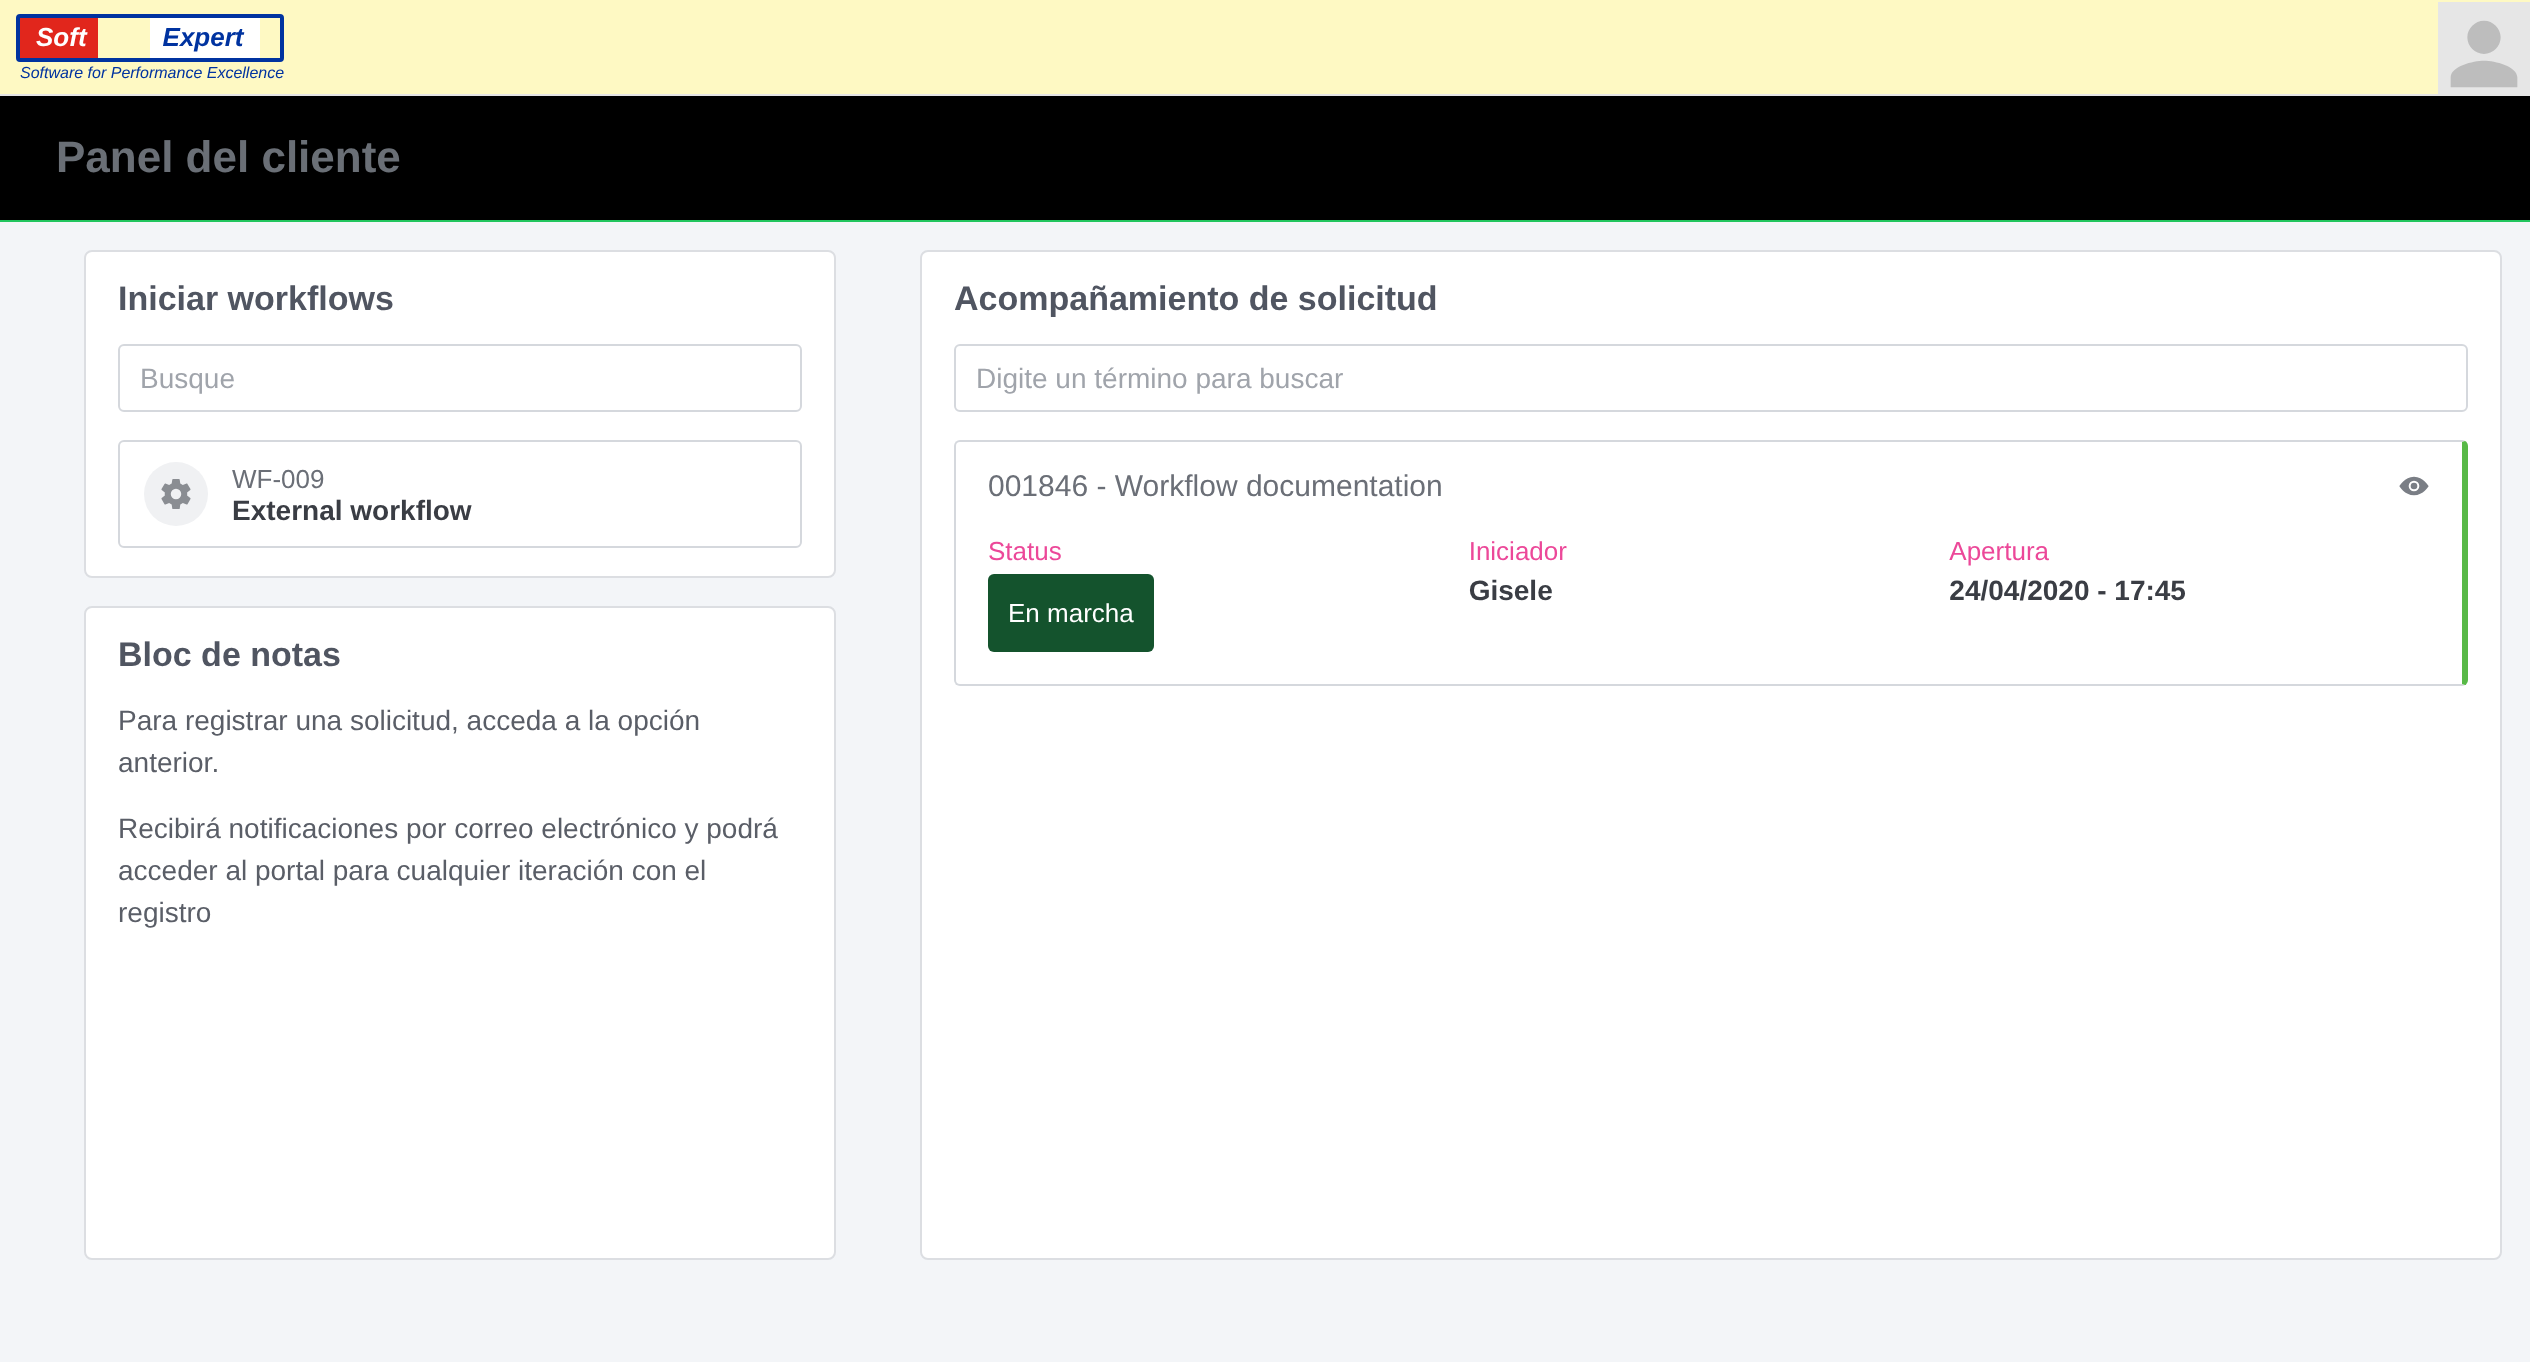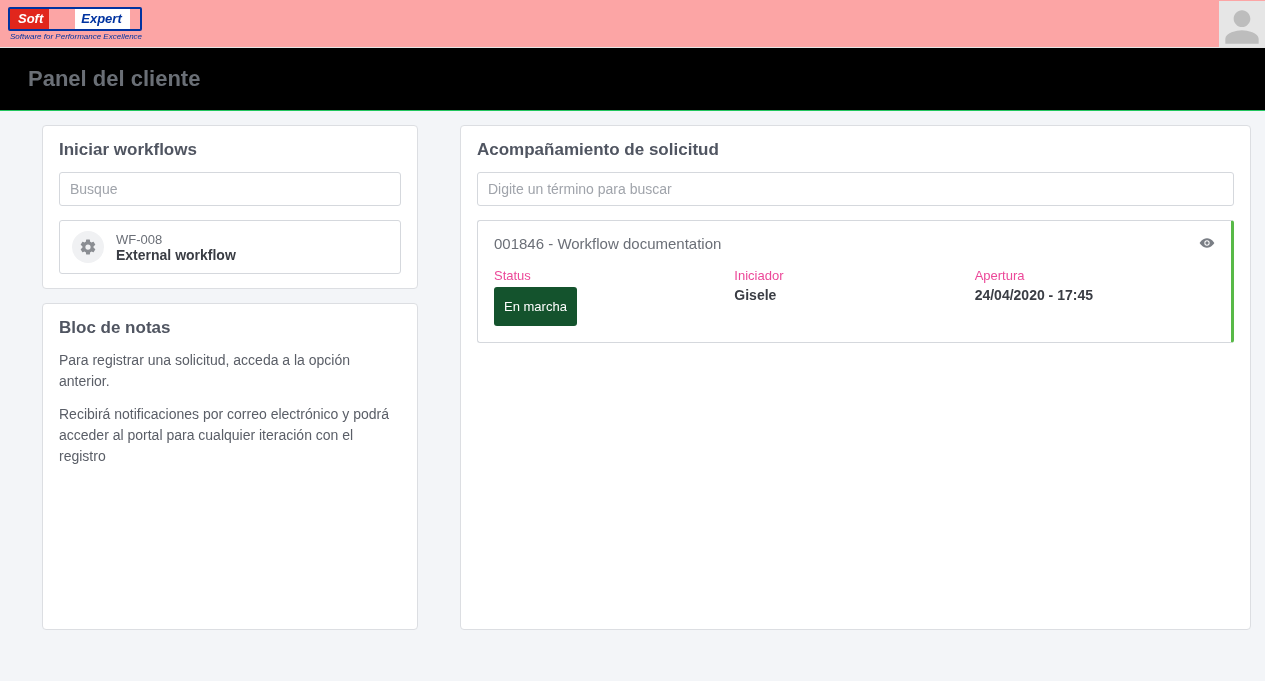--- a/index.html
+++ b/index.html
@@ -7,21 +7,21 @@
   body {
     font-family: "Segoe UI", Arial, Helvetica, sans-serif;
     background: #f3f5f8;
     color: #333;
     font-size: 14px;
   }
 
   
   .topbar {
     height: 48px;
-    background: #fca5a5;
+    background: #fef9c3;
     border-bottom: 1px solid #e5e5e5;
     display: flex;
     align-items: center;
     justify-content: space-between;
     padding: 0 0 0 8px;
   }
   .logo {
     display: flex;
     flex-direction: column;
   }
@@ -205,21 +205,21 @@
     <div class="panel">
       <div class="panel-title">Iniciar workflows</div>
       <input class="search" type="text" placeholder="Busque" style="">
       <div class="wf-item">
         <div class="wf-icon">
           <svg viewBox="0 0 24 24">
               <path d="M19.4 13c.04-.33.07-.66.07-1s-.03-.67-.07-1l2.11-1.65c.19-.15.24-.42.12-.64l-2-3.46c-.12-.22-.39-.3-.61-.22l-2.49 1c-.52-.4-1.08-.73-1.69-.98l-.38-2.65A.5.5 0 0 0 14 2h-4a.5.5 0 0 0-.49.42l-.38 2.65c-.61.25-1.17.59-1.69.98l-2.49-1a.5.5 0 0 0-.61.22l-2 3.46c-.13.22-.07.49.12.64L4.57 11c-.04.33-.07.66-.07 1s.03.67.07 1l-2.11 1.65c-.19.15-.24.42-.12.64l2 3.46c.12.22.39.3.61.22l2.49-1c.52.4 1.08.73 1.69.98l.38 2.65c.04.24.25.42.49.42h4c.24 0 .46-.18.49-.42l.38-2.65c.61-.25 1.17-.59 1.69-.98l2.49 1c.22.08.49 0 .61-.22l2-3.46c.12-.22.07-.49-.12-.64L19.4 13zM12 15.5A3.5 3.5 0 1 1 12 8.5a3.5 3.5 0 0 1 0 7z"></path>
             </svg>
         </div>
         <div class="wf-text">
-          <span class="wf-code">WF-008</span>
+          <span class="wf-code">WF-009</span>
           <span class="wf-name">External workflow</span>
         </div>
       </div>
     </div>
 
     <div class="panel notes">
       <div class="panel-title">Bloc de notas</div>
       <div class="notes-body">
         <p>Para registrar una solicitud, acceda a la opción anterior.</p>
         <p>Recibirá notificaciones por correo electrónico y podrá acceder al portal para cualquier iteración con el registro</p>

